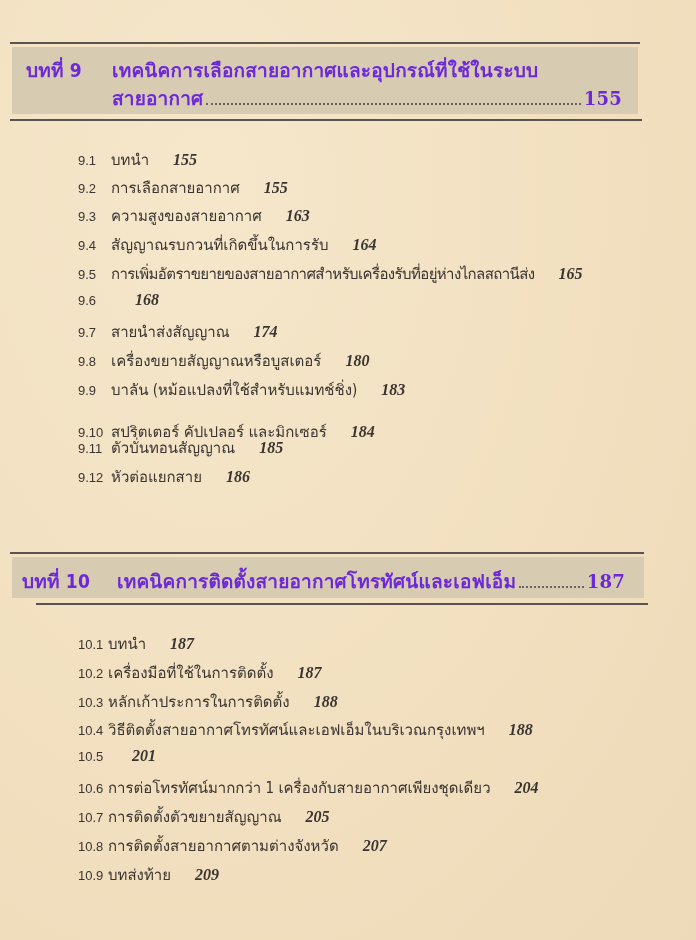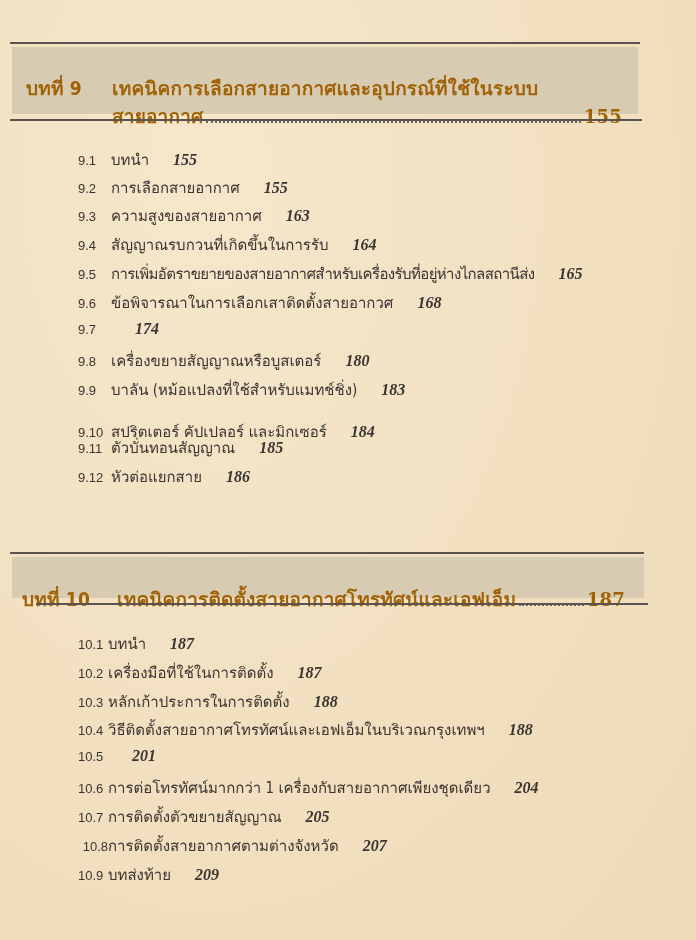--- a/index.html
+++ b/index.html
@@ -18,24 +18,23 @@
   }
   .chapter-band {
     position: absolute;
     background: #d7cbb1;
   }
   .ch-title {
     position: absolute;
     font-family: "DejaVu Sans Condensed", "DejaVu Sans", sans-serif;
     font-weight: bold;
     font-size: 19px;
-    color: #a16207;
+    color: #6d28d9;
     letter-spacing: 0.2px;
     white-space: nowrap;
-    margin-top: 18px;
   }
   .ch-label { position: absolute; white-space: nowrap; }
   .ch-line {
     position: absolute;
     display: flex;
     align-items: baseline;
     white-space: nowrap;
   }
   .ch-line .leader {
     flex: 1;
@@ -111,25 +110,25 @@
   <span class="title">สัญญาณรบกวนที่เกิดขึ้นในการรับ</span>
   <span class="page">164</span>
 </div>
 <div class="section" style="top:262px;">
   <span class="num" style="width:33px;">9.5</span>
   <span class="title" style="letter-spacing:-0.6px;">การเพิ่มอัตราขยายของสายอากาศสำหรับเครื่องรับที่อยู่ห่างไกลสถานีส่ง</span>
   <span class="page">165</span>
 </div>
 <div class="section" style="top:291px;">
   <span class="num" style="width:33px;">9.6</span>
-  <span class="title">ข้อพิจารณาในการเลือกเสาติดตั้งสายอากวศ</span>
   <span class="page">168</span>
 </div>
 <div class="section" style="top:320px;">
   <span class="num" style="width:33px;">9.7</span>
+  <span class="title">สายนำส่งสัญญาณ</span>
   <span class="page">174</span>
 </div>
 <div class="section" style="top:349px;">
   <span class="num" style="width:33px;">9.8</span>
   <span class="title">เครื่องขยายสัญญาณหรือบูสเตอร์</span>
   <span class="page">180</span>
 </div>
 <div class="section" style="top:378px;">
   <span class="num" style="width:33px;">9.9</span>
   <span class="title">บาลัน (หม้อแปลงที่ใช้สำหรับแมทช์ชิ่ง)</span>
@@ -191,21 +190,21 @@
   <span class="num" style="width:30px;">10.6</span>
   <span class="title">การต่อโทรทัศน์มากกว่า 1 เครื่องกับสายอากาศเพียงชุดเดียว</span>
   <span class="page">204</span>
 </div>
 <div class="section" style="top:805px;">
   <span class="num" style="width:30px;">10.7</span>
   <span class="title">การติดตั้งตัวขยายสัญญาณ</span>
   <span class="page">205</span>
 </div>
 <div class="section" style="top:834px;">
-  <span class="num" style="width:30px;text-align:right;">10.8</span>
+  <span class="num" style="width:30px;">10.8</span>
   <span class="title">การติดตั้งสายอากาศตามต่างจังหวัด</span>
   <span class="page">207</span>
 </div>
 <div class="section" style="top:863px;">
   <span class="num" style="width:30px;">10.9</span>
   <span class="title">บทส่งท้าย</span>
   <span class="page">209</span>
 </div>
 
 </body></html>

